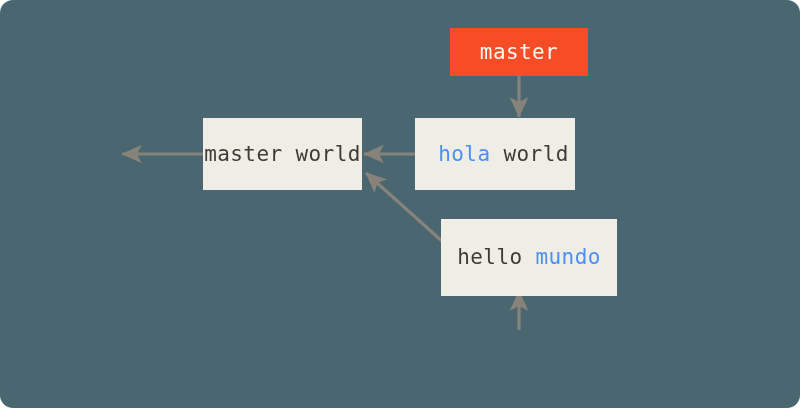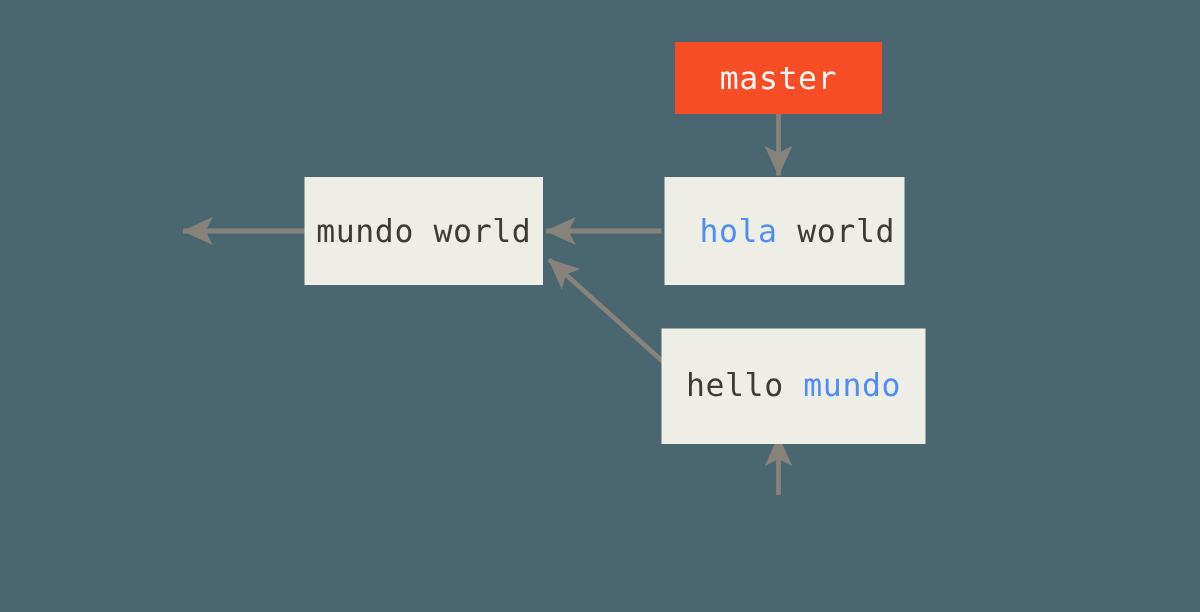--- a/index.html
+++ b/index.html
@@ -7,20 +7,21 @@
     margin: 0;
     padding: 0;
     background: #ffffff;
   }
   #canvas {
     position: relative;
     width: 800px;
     height: 408px;
     overflow: hidden;
     font-family: "DejaVu Sans Mono", "Liberation Mono", monospace;
+    border-radius: 13px;
   }
   #bg {
     position: absolute;
     left: 0; top: 0;
     width: 800px; height: 408px;
   }
   #arrow-layer {
     position: absolute;
     left: 0; top: 0;
     width: 800px; height: 408px;
@@ -78,24 +79,24 @@
         <line x1="519" y1="76" x2="519" y2="117" marker-end="url(#ah)" stroke="#87837b"></line>
         <line x1="519" y1="330" x2="519" y2="291" marker-end="url(#ah)" stroke="#87837b"></line>
       </g>
   </svg>
 
   <div class="node branch" id="node-master" style="background: rgb(247, 77, 39); left: 450px; top: 28px; width: 138px; height: 48px;">
     <span class="node-text"><span class="tok-plain" style="color: rgb(253, 246, 242);">master</span></span>
   </div>
 
   <div class="node commit" id="node-hello-world" style="background: rgb(239, 238, 230); left: 203px; top: 118px; width: 159px; height: 72px;">
-    <span class="node-text"><span class="tok-plain" style="color: rgb(63, 59, 54);">mundo world</span></span>
+    <span class="node-text"><span class="tok-plain" style="color: rgb(63, 59, 54);">master world</span></span>
   </div>
 
-  <div class="node commit" id="node-hola-world" style="background: rgb(239, 238, 230); left: 443px; top: 118px; width: 160px; height: 72px; padding-left: 17px;">
+  <div class="node commit" id="node-hola-world" style="background: rgb(239, 238, 230); left: 415px; top: 118px; width: 160px; height: 72px; padding-left: 17px;">
     <span class="node-text"><span class="tok-accent" style="color: rgb(79, 141, 245);">hola</span><span class="tok-plain" style="color: rgb(63, 59, 54);"> world</span></span>
   </div>
 
   <div class="node commit" id="node-hello-mundo" style="background: rgb(239, 238, 230); left: 441px; top: 219px; width: 176px; height: 77px; align-items: center;">
     <span class="node-text"><span class="tok-plain" style="color: rgb(63, 59, 54);">hello </span><span class="tok-accent" style="color: rgb(79, 141, 245);">mundo</span></span>
   </div>
 
 
 </div>
 

